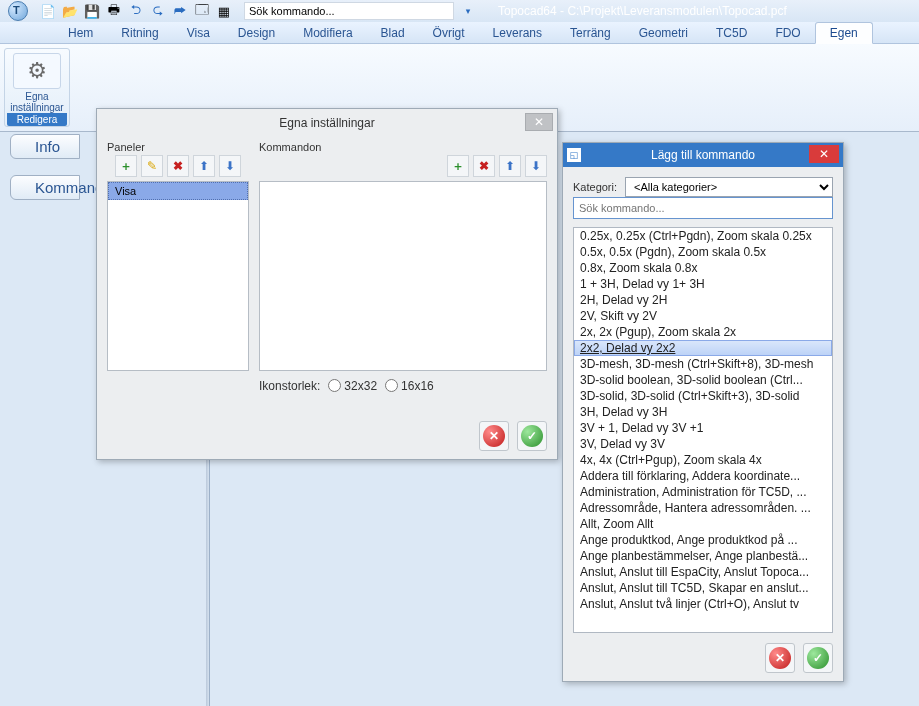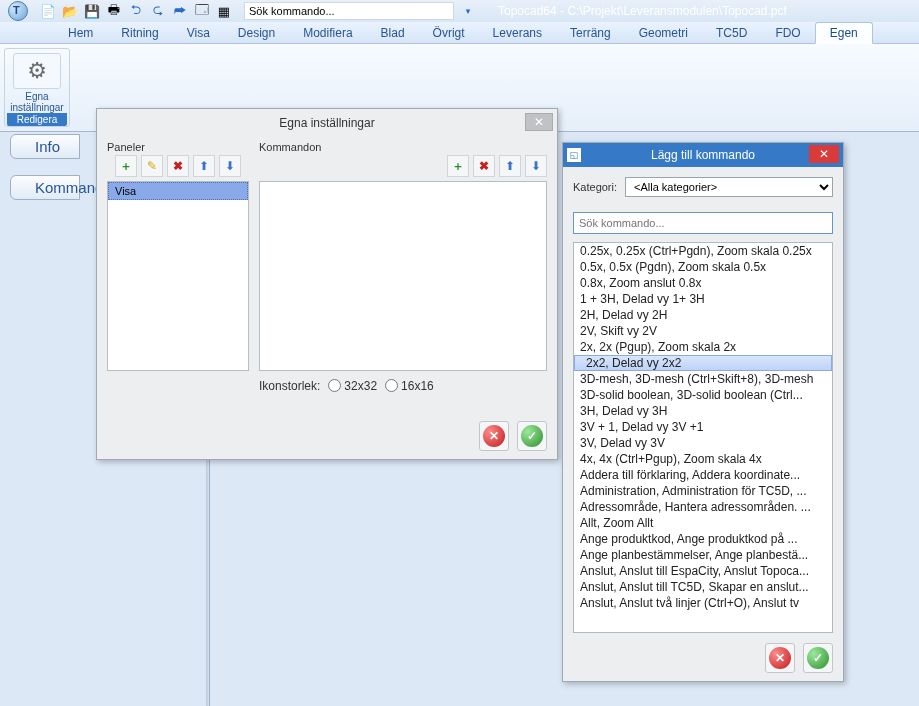--- a/index.html
+++ b/index.html
@@ -59,27 +59,27 @@
 .circ { width: 22px; height: 22px; border-radius: 50%; display: flex; align-items: center; justify-content: center; color: #fff; font-weight: bold; }
 .circ.red { background: radial-gradient(circle at 30% 30%,#ff8a8a,#c01b1b); }
 .circ.green { background: radial-gradient(circle at 30% 30%,#9de89d,#2a8f2a); }
 
 
 .dlg2 { left: 562px; top: 142px; width: 282px; height: 540px; }
 .dlg2 .dlg-title { background: #3579c7; color: #fff; height: 24px; font-size: 12px; justify-content: center; }
 .dlg2 .dlg-title .wicon { position: absolute; left: 4px; width: 14px; height: 14px; background: #fff; color: #3579c7; font-size: 9px; display: flex; align-items: center; justify-content: center; }
 .dlg2-close { position: absolute; right: 4px; top: 2px; width: 30px; height: 18px; background: #d93b3b; color: #fff; display: flex; align-items: center; justify-content: center; font-size: 11px; }
 .dlg2-body { padding: 10px 10px 8px 10px; display: flex; flex-direction: column; height: calc(100% - 24px); }
-.row { display: flex; align-items: center; gap: 8px; margin-bottom: 15px; }
+.row { display: flex; align-items: center; gap: 8px; margin-bottom: 0; }
 .row label { font-size: 11px; color: #333; }
 .select { flex: 1; height: 20px; border: 1px solid #9aa4b0; background: #fff; font-size: 11px; padding: 0 4px; }
 .searchbox { width: 100%; height: 22px; border: 1px solid #6694cf; background: #fff; padding: 0 5px; font-size: 11px; margin-bottom: 8px; }
 .cmdlist { flex: 1; border: 1px solid #b0b8c2; background: #fff; overflow-y: scroll; }
 .cmditem { padding: 1px 6px; font-size: 12px; color: #222; white-space: nowrap; overflow: hidden; text-overflow: ellipsis; cursor: pointer; }
-.cmditem.sel { background: linear-gradient(#d9e6fb,#bdd3f7); border: 1px solid #8aa9e8; padding: 0 11px; }
+.cmditem.sel { background: linear-gradient(#d9e6fb,#bdd3f7); border: 1px solid #8aa9e8; padding: 0 5px; text-decoration: underline; }
 .dlg2-buttons { display: flex; justify-content: flex-end; gap: 8px; margin-top: 10px; }
 </style>
 </head>
 <body>
 
 <div class="titlebar">
   <div class="app-icon">
       <div class="app-icon-circle"></div>
     </div>
   <div class="qat">
@@ -215,28 +215,29 @@
   </div>
   <div class="dlg2-body">
     <div class="row">
       <label>Kategori:</label>
       <select class="select"><option>&lt;Alla kategorier&gt;</option></select>
     </div>
     <input class="searchbox" placeholder="Sök kommando..." style="">
     <div class="cmdlist" id="cmdlist">
         <div class="cmditem">0.25x, 0.25x (Ctrl+Pgdn), Zoom skala 0.25x</div>
         <div class="cmditem">0.5x, 0.5x (Pgdn), Zoom skala 0.5x</div>
-        <div class="cmditem">0.8x, Zoom anslut 0.8x</div>
+        <div class="cmditem">0.8x, Zoom skala 0.8x</div>
         <div class="cmditem">1 + 3H, Delad vy 1+ 3H</div>
         <div class="cmditem">2H, Delad vy 2H</div>
         <div class="cmditem">2V, Skift vy 2V</div>
         <div class="cmditem">2x, 2x (Pgup), Zoom skala 2x</div>
         <div class="cmditem sel">2x2, Delad vy 2x2</div>
         <div class="cmditem">3D-mesh, 3D-mesh (Ctrl+Skift+8), 3D-mesh</div>
         <div class="cmditem">3D-solid boolean, 3D-solid boolean (Ctrl...</div>
+        <div class="cmditem">3D-solid, 3D-solid (Ctrl+Skift+3), 3D-solid</div>
         <div class="cmditem">3H, Delad vy 3H</div>
         <div class="cmditem">3V + 1, Delad vy 3V +1</div>
         <div class="cmditem">3V, Delad vy 3V</div>
         <div class="cmditem">4x, 4x (Ctrl+Pgup), Zoom skala 4x</div>
         <div class="cmditem">Addera till förklaring, Addera koordinate...</div>
         <div class="cmditem">Administration, Administration för TC5D, ...</div>
         <div class="cmditem">Adressområde, Hantera adressområden. ...</div>
         <div class="cmditem">Allt, Zoom Allt</div>
         <div class="cmditem">Ange produktkod, Ange produktkod på ...</div>
         <div class="cmditem">Ange planbestämmelser, Ange planbestä...</div>

